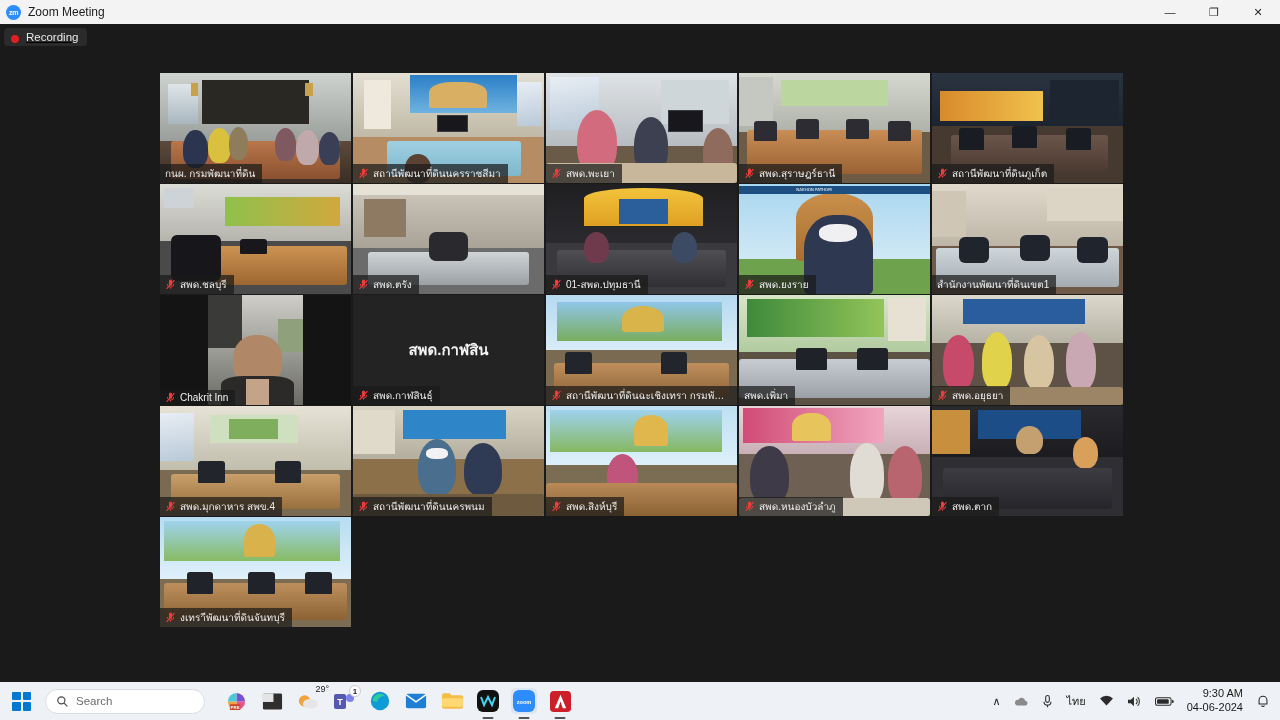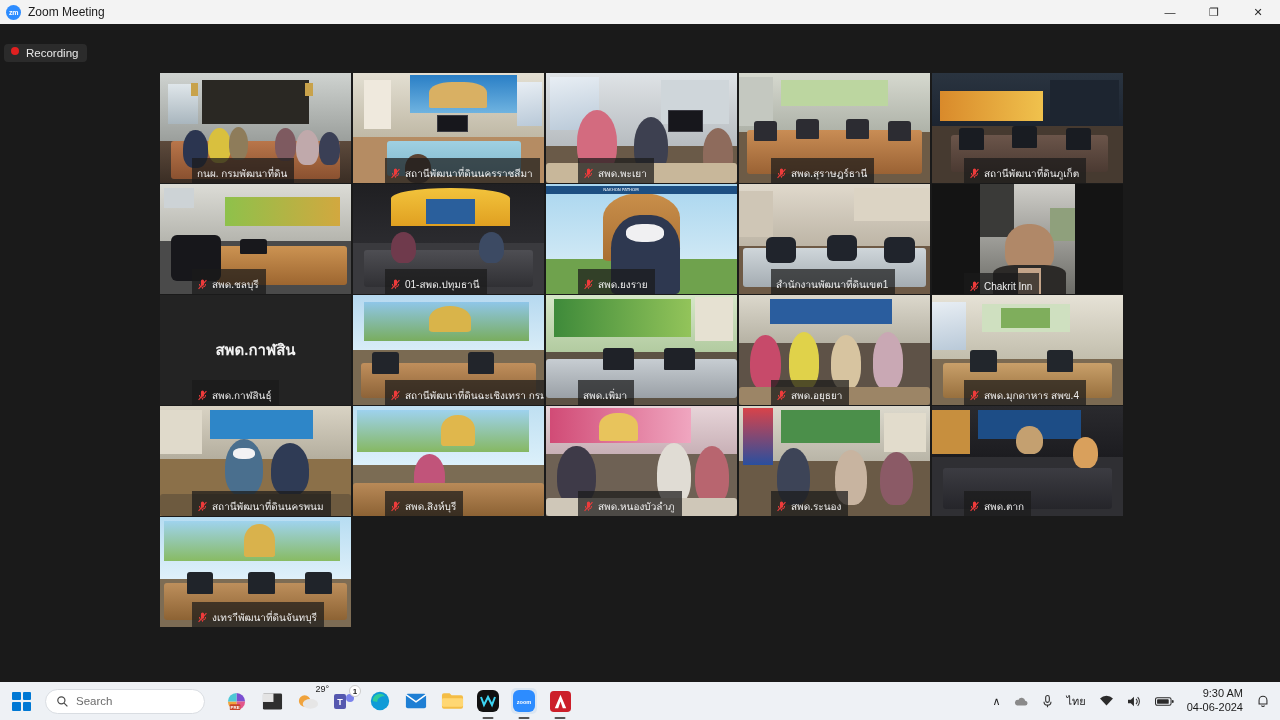--- a/index.html
+++ b/index.html
@@ -26,23 +26,23 @@
     width:44px;height:24px;display:flex;align-items:center;justify-content:center;
     color:#2b2b2b;font-size:11px;
   }
 
   
   #meeting{
     position:absolute; top:24px; left:0; width:1280px; height:658px;
     background:#1a1a1a;
   }
   #recording{
-    position:absolute; top:20px; left:4px;
+    position:absolute; top:4px; left:4px;
     background:#2b2b2b; border-radius:4px;
-    padding:3px 9px 3px 7px; display:flex; align-items:flex-start; gap:7px;
+    padding:3px 9px 3px 7px; display:flex; align-items:flex-end; gap:7px;text-decoration:underline;
   }
   #recording .dot{ width:8px;height:8px;border-radius:50%;background:#e02020; }
   #recording .lbl{ color:#e8e8e8; font-size:11.5px; }
 
   
   #gallery{
     position:absolute; left:160px; top:49px;
     width:960px; height:552px;
     display:grid;
     grid-template-columns:repeat(5,192px);
@@ -55,21 +55,21 @@
   }
   .tile.active{ outline:3px solid #c8e234; outline-offset:-3px; z-index:3; }
 
   .vid{ position:absolute; inset:0; overflow:hidden; }
 
   
   .plate{
     position:absolute; left:0; bottom:0;
     background:rgba(26,26,26,0.72);
     display:flex; align-items:center; gap:4px;
-    padding:8px 7px 2px 5px; max-width:100%;margin-left:32px;
+    padding:2px 7px 2px 5px; max-width:100%;
   }
   .plate .nm{
     color:#efefef; font-size:10px; white-space:nowrap;
     overflow:hidden; text-overflow:ellipsis; max-width:174px;
   }
   .mute{ width:11px; height:11px; flex:0 0 11px; display:block; }
 
   
   .novideo{
     position:absolute; inset:0; background:#232323;
@@ -302,20 +302,41 @@
   <path d="M3 6.4a4 4 0 0 0 8 0" fill="none" stroke="#ee3b3b" stroke-width="1.2"></path>
   <path d="M7 10.4V12.4" stroke="#ee3b3b" stroke-width="1.2"></path>
   <path d="M2 12.6L12 1.4" stroke="#ee3b3b" stroke-width="1.4"></path>
 </svg>
           <span class="nm">สพด.ชลบุรี</span>
         </div>
       </div>
       <div class="tile">
         <div class="vid">
         <div class="scene">
+    <div class="s-wall" style="height:58%;background:linear-gradient(180deg,#cfcabd,#a8a396)"></div>
+    <div class="s-floor" style="height:42%;background:#6b6b6b"></div>
+    <div class="s-band" style="left:0%;top:0%;width:100%;height:10%;background:#e6e2d6"></div>
+    <div class="s-band" style="left:6%;top:14%;width:22%;height:34%;background:#8e7a62"></div>
+    <div class="s-tbl" style="left:8%;top:62%;width:84%;height:30%;background:linear-gradient(180deg,#cfd4d6,#9aa0a4)"></div>
+    <div class="s-chair" style="left:40%;top:44%;width:20%;height:26%;background:#2a2a2e;border-radius:7px"></div>
+          </div>
+      </div>
+        <div class="plate">
+          <svg class="mute" viewBox="0 0 14 14">
+  <path d="M5 2.6a2 2 0 0 1 4 0v4a2 2 0 0 1-4 0z" fill="#ee3b3b"></path>
+  <path d="M3 6.4a4 4 0 0 0 8 0" fill="none" stroke="#ee3b3b" stroke-width="1.2"></path>
+  <path d="M7 10.4V12.4" stroke="#ee3b3b" stroke-width="1.2"></path>
+  <path d="M2 12.6L12 1.4" stroke="#ee3b3b" stroke-width="1.4"></path>
+</svg>
+          <span class="nm">สพด.ตรัง</span>
+        </div>
+      </div>
+      <div class="tile">
+        <div class="vid">
+        <div class="scene">
     <div class="s-wall" style="height:54%;background:linear-gradient(180deg,#1f1f22,#2b2b2f)"></div>
     <div class="s-floor" style="height:46%;background:#3a3a3e"></div>
     <div class="s-banner" style="left:20%;top:4%;width:62%;height:34%;background:linear-gradient(180deg,#f2c33c,#e0a021);border-radius:50% 50% 0 0/28% 28% 0 0"></div>
     <div class="s-band" style="left:38%;top:14%;width:26%;height:22%;background:#2a5f9c"></div>
     <div class="s-tbl" style="left:6%;top:60%;width:88%;height:34%;background:linear-gradient(180deg,#4e4e53,#303034)"></div>
     <div class="s-person" style="left:20%;top:44%;width:13%;height:28%;background:#6f3a4c"></div>
     <div class="s-person" style="left:66%;top:44%;width:13%;height:28%;background:#3c4a63"></div>
           </div>
       </div>
         <div class="plate">
@@ -545,43 +566,20 @@
           </div>
       </div>
         <div class="plate">
           <svg class="mute" viewBox="0 0 14 14">
   <path d="M5 2.6a2 2 0 0 1 4 0v4a2 2 0 0 1-4 0z" fill="#ee3b3b"></path>
   <path d="M3 6.4a4 4 0 0 0 8 0" fill="none" stroke="#ee3b3b" stroke-width="1.2"></path>
   <path d="M7 10.4V12.4" stroke="#ee3b3b" stroke-width="1.2"></path>
   <path d="M2 12.6L12 1.4" stroke="#ee3b3b" stroke-width="1.4"></path>
 </svg>
           <span class="nm">สพด.หนองบัวลำภู</span>
-        </div>
-      </div>
-      <div class="tile">
-        <div class="vid">
-        <div class="scene">
-    <div class="s-wall" style="height:50%;background:linear-gradient(180deg,#dcd9cd,#b9b5a7)"></div>
-    <div class="s-floor" style="height:50%;background:#6a5a46"></div>
-    <div class="s-band" style="left:2%;top:2%;width:16%;height:52%;background:linear-gradient(180deg,#d8434a,#2a4f9e)"></div>
-    <div class="s-banner" style="left:22%;top:4%;width:52%;height:30%;background:#4b8f4a"></div>
-    <div class="s-band" style="left:76%;top:6%;width:22%;height:36%;background:#e2dccc"></div>
-    <div class="s-person" style="left:20%;top:38%;width:17%;height:52%;background:#3d4457"></div>
-    <div class="s-person" style="left:50%;top:40%;width:17%;height:50%;background:#c8b4a0"></div>
-    <div class="s-person" style="left:74%;top:42%;width:17%;height:48%;background:#8b5a66"></div>
-          </div>
-      </div>
-        <div class="plate">
-          <svg class="mute" viewBox="0 0 14 14">
-  <path d="M5 2.6a2 2 0 0 1 4 0v4a2 2 0 0 1-4 0z" fill="#ee3b3b"></path>
-  <path d="M3 6.4a4 4 0 0 0 8 0" fill="none" stroke="#ee3b3b" stroke-width="1.2"></path>
-  <path d="M7 10.4V12.4" stroke="#ee3b3b" stroke-width="1.2"></path>
-  <path d="M2 12.6L12 1.4" stroke="#ee3b3b" stroke-width="1.4"></path>
-</svg>
-          <span class="nm">สพด.ระนอง</span>
         </div>
       </div>
       <div class="tile">
         <div class="vid">
         <div class="scene">
     <div class="s-wall" style="height:46%;background:linear-gradient(180deg,#2a2a2e,#1c1c20)"></div>
     <div class="s-floor" style="height:54%;background:#2f2f33"></div>
     <div class="s-banner" style="left:24%;top:4%;width:54%;height:26%;background:#1d4d86"></div>
     <div class="s-person" style="left:44%;top:18%;width:14%;height:26%;background:#c4a070"></div>
     <div class="s-band" style="left:0%;top:4%;width:20%;height:40%;background:#c78f3e"></div>

